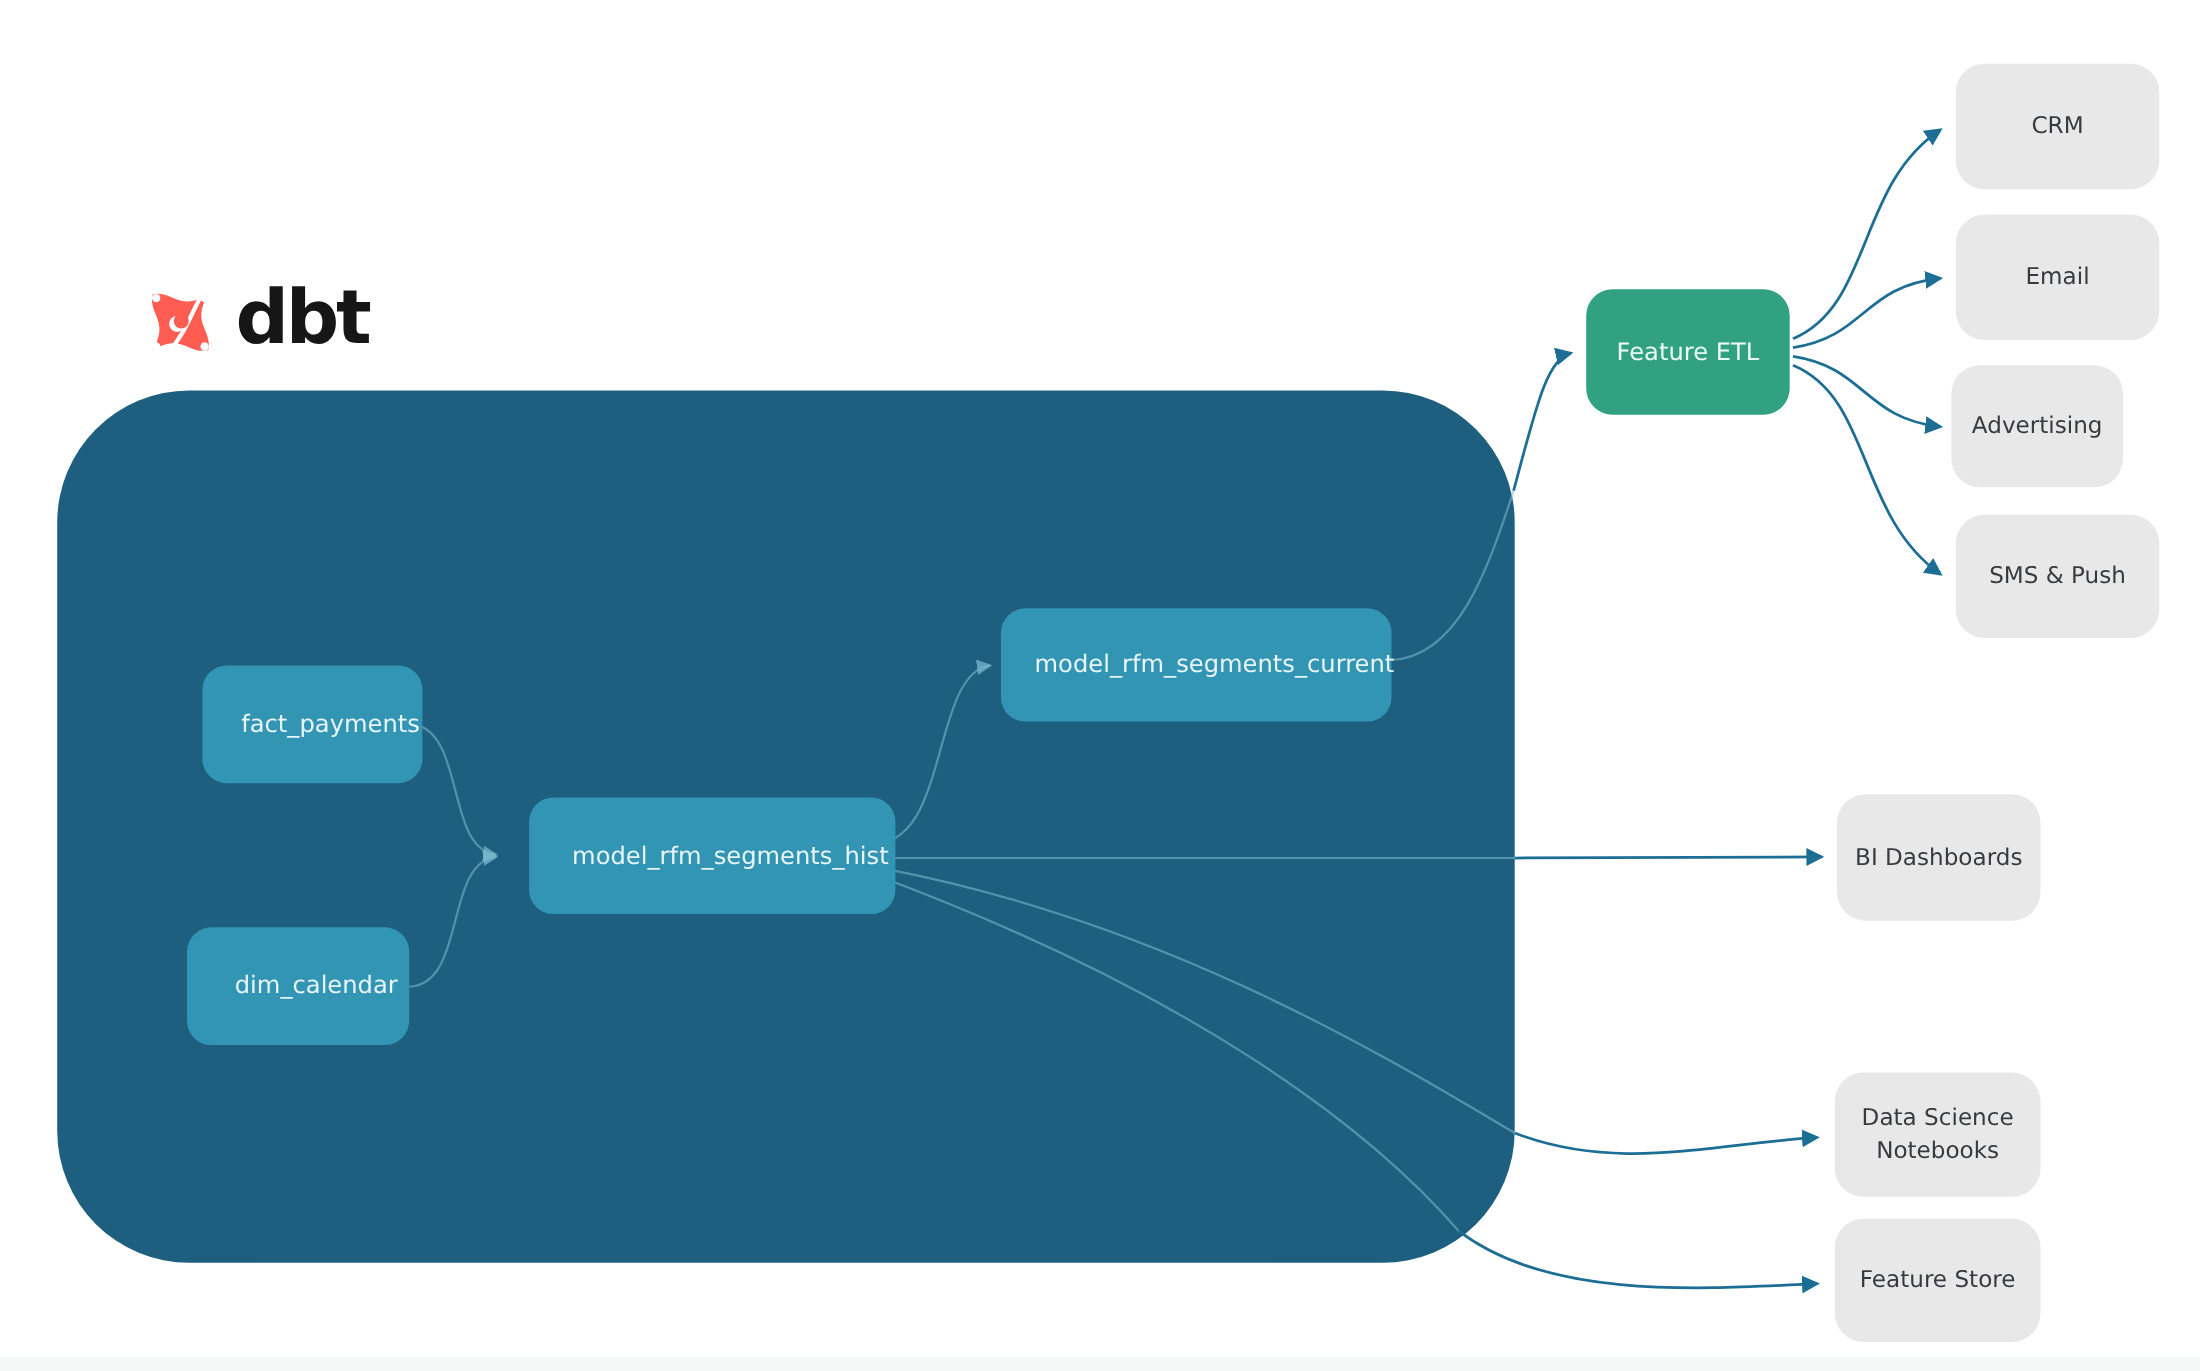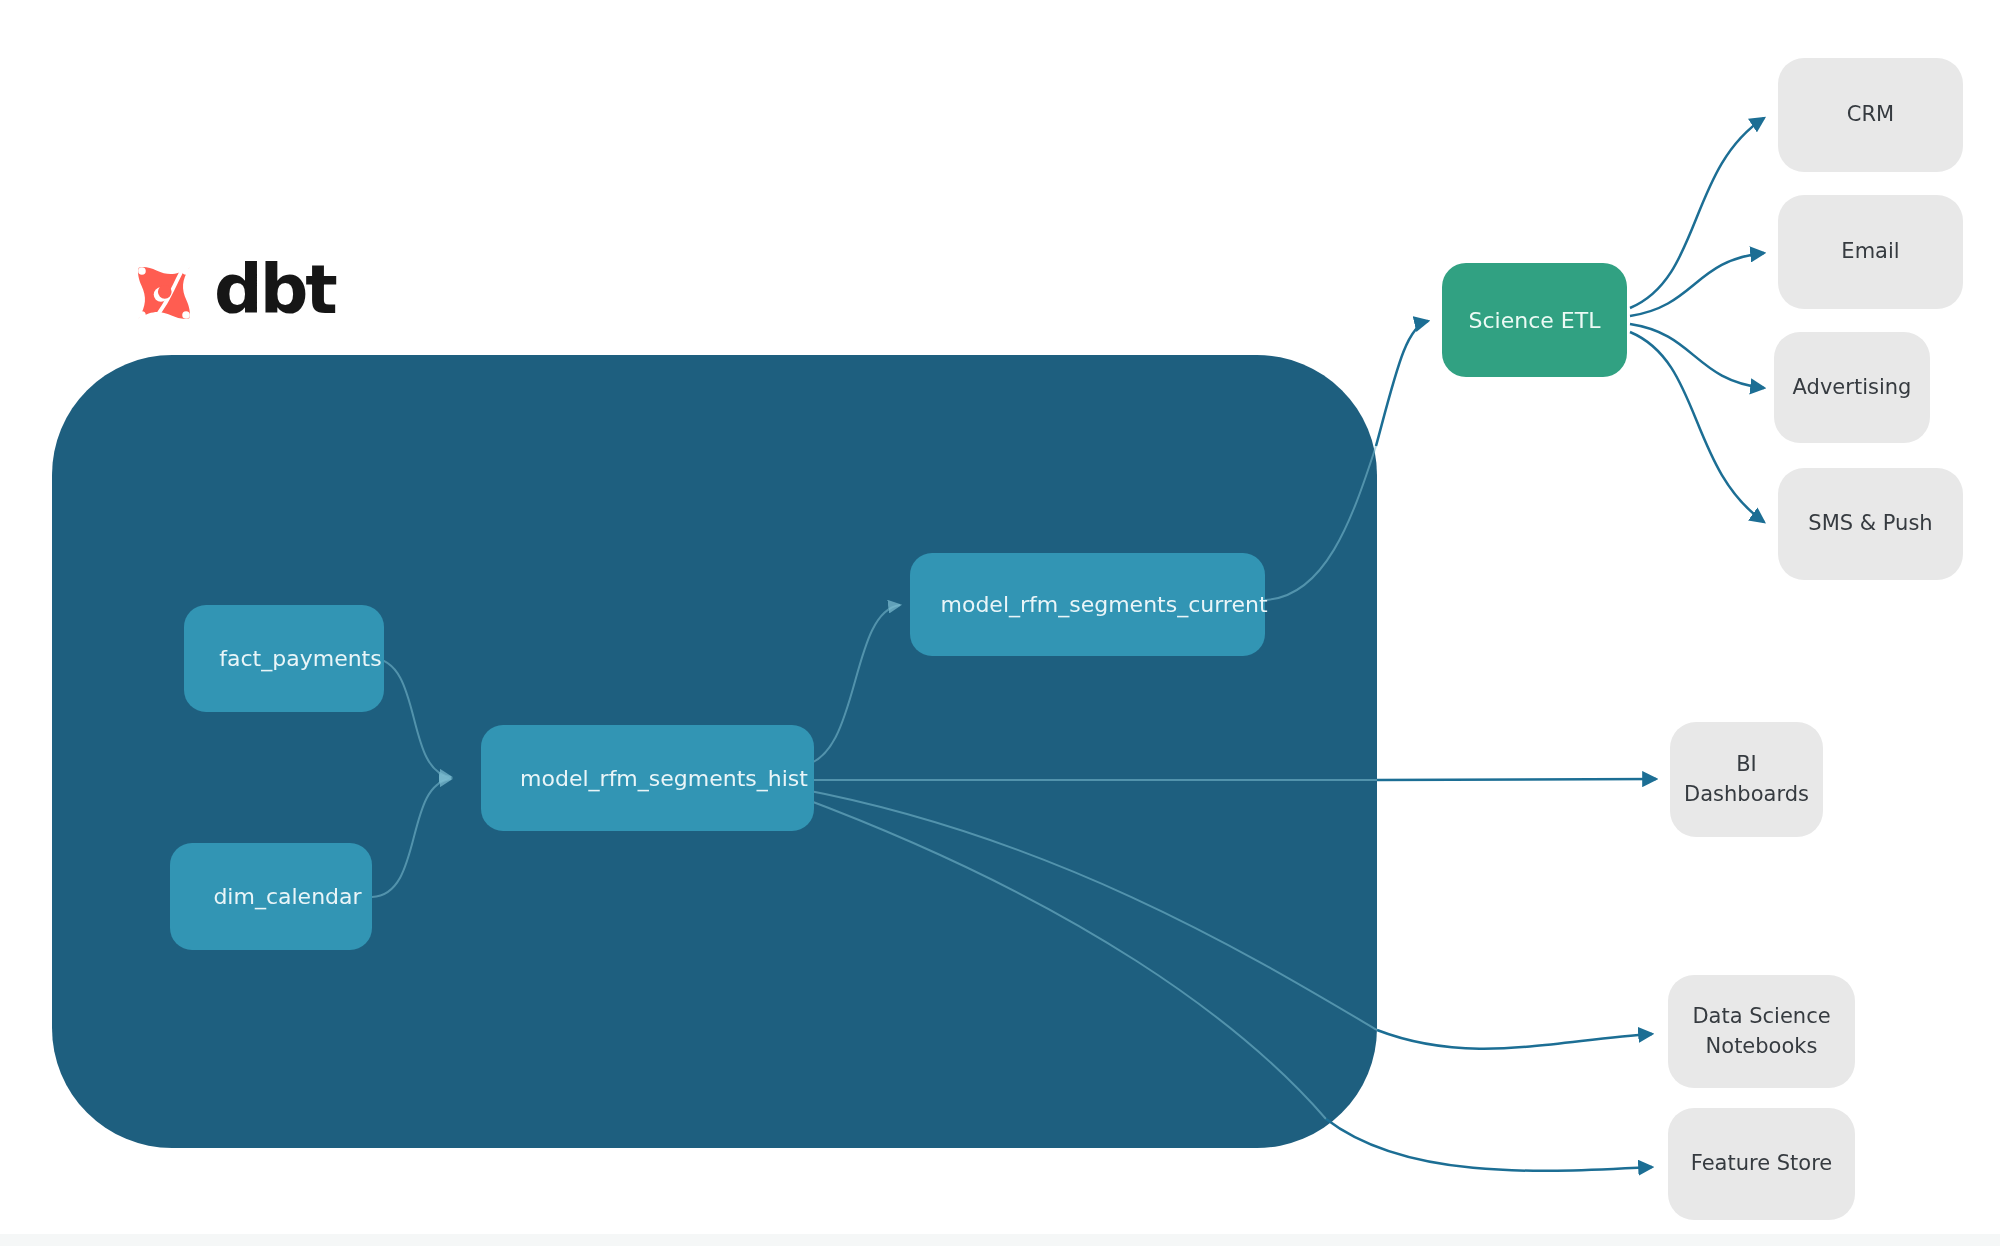--- a/index.html
+++ b/index.html
@@ -54,21 +54,21 @@
 
   #node-fact      { left:172px;  top:605px;  width:200px; height:107px;margin-left:12px; }
   #node-dim       { left:170px;  top:843px;  width:202px; height:107px; }
   #node-hist      { left:467px;  top:725px;  width:333px; height:106px;margin-left:14px; }
   #node-current   { left:910px;  top:553px;  width:355px; height:103px; }
   #node-retl      { left:1442px; top:263px;  width:185px; height:114px; }
   #node-crm       { left:1778px; top:58px;   width:185px; height:114px; }
   #node-email     { left:1778px; top:195px;  width:185px; height:114px; }
   #node-adv       { left:1774px; top:332px;  width:156px; height:111px; }
   #node-sms       { left:1778px; top:468px;  width:185px; height:112px; }
-  #node-bi        { left:1670px; top:722px;  width:153px; height:115px; }
+  #node-bi        { left:1670px; top:722px;  width:185px; height:115px; }
   #node-ds        { left:1668px; top:975px;  width:187px; height:113px;align-items:center; }
   #node-fs        { left:1668px; top:1108px; width:187px; height:112px; }
 
   
   .edges {
     position:absolute; left:0; top:0;
     width:2000px; height:1246px;
     pointer-events:none;
   }
   .edge-faint { stroke:#7ebdd2; stroke-opacity:0.55; stroke-width:2;   fill:none; }
@@ -141,21 +141,21 @@
   <span>dim_calendar</span>
 </div>
 <div id="node-hist" class="node node--model">
   <span>model_rfm_segments_hist</span>
 </div>
 <div id="node-current" class="node node--model">
   <span>model_rfm_segments_current</span>
 </div>
 
 <div id="node-retl" class="node node--green">
-  <span>Science ETL</span>
+  <span>Feature ETL</span>
 </div>
 
 <div id="node-crm" class="node node--dest">
   <span>CRM</span>
 </div>
 <div id="node-email" class="node node--dest">
   <span>Email</span>
 </div>
 <div id="node-adv" class="node node--dest">
   <span>Advertising</span>

